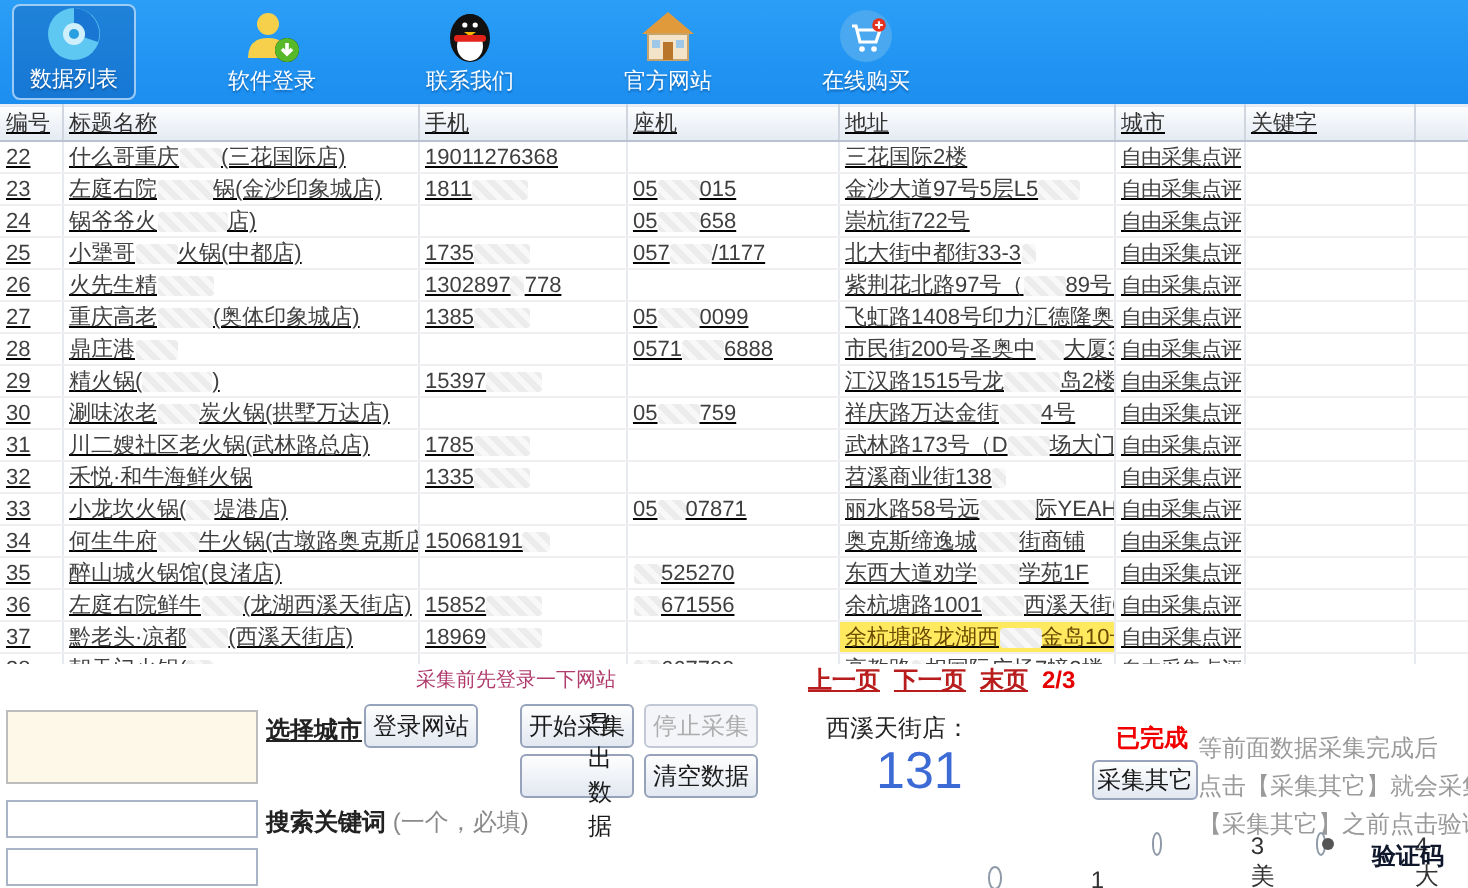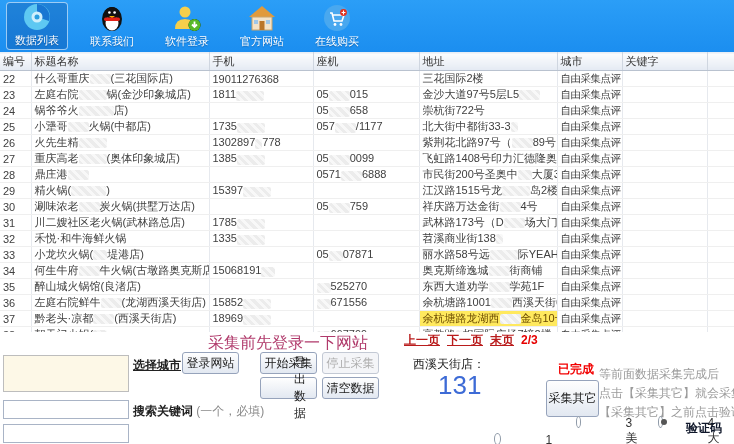--- a/index.html
+++ b/index.html
@@ -2,64 +2,64 @@
 <html><head>
 <meta charset="utf-8">
 <style>
   html,body{margin:0;padding:0;}
   body{width:734px;height:444px;position:relative;overflow:hidden;
        font-family:"Liberation Sans","DejaVu Sans",sans-serif;background:#fff;}
   .app{position:absolute;inset:0;}
 
   
   .toolbar{position:absolute;left:0;top:0;width:734px;height:52px;
-    background:linear-gradient(#2b9ef7,#1b8ef0);display:flex;align-items:center;padding-left:6px;box-sizing:border-box;}
+    background:linear-gradient(#2b9ef7,#1b8ef0);display:flex;align-items:center;padding-left:6px;box-sizing:border-box;gap:24px;}
   .tb-item{width:62px;height:48px;margin-right:13px;display:flex;flex-direction:column;align-items:center;
     justify-content:flex-end;border-radius:4px;cursor:pointer;padding-bottom:2px;box-sizing:border-box;}
   .tb-item.selected{background:rgba(8,62,140,.28);border:1px solid rgba(200,230,255,.75);}
   .tb-icon{width:30px;height:30px;display:block;margin-bottom:2px;}
   .tb-label{color:#fff;font-size:11px;line-height:13px;white-space:nowrap;text-shadow:0 1px 1px rgba(0,40,90,.4);}
 
   
-  .tablewrap{position:absolute;left:0;top:52px;width:734px;height:280px;overflow:hidden;background:#fff;}
+  .tablewrap{position:absolute;left:0;top:52px;width:734px;height:280px;overflow:hidden;background:#fff;text-decoration:underline;}
   table.grid{border-collapse:collapse;table-layout:fixed;width:734px;font-size:11px;color:#404040;}
   table.grid col:nth-child(1){width:31px;}  table.grid col:nth-child(2){width:178px;}
   table.grid col:nth-child(3){width:104px;} table.grid col:nth-child(4){width:106px;}
   table.grid col:nth-child(5){width:138px;} table.grid col:nth-child(6){width:65px;}
   table.grid col:nth-child(7){width:85px;}  table.grid col:nth-child(8){width:27px;}
   table.grid th{height:17px;background:linear-gradient(#fcfdfe,#e4eaf3);
     border-right:1px solid #cfd6e0;border-bottom:1px solid #b9c2cf;border-top:1px solid #e8eef6;
     font-weight:normal;text-align:left;padding:0 3px;color:#333;white-space:nowrap;overflow:hidden;}
   table.grid td{height:14.4px;border-right:1px solid #e6e9ee;border-bottom:1px solid #efefef;
     padding:0 3px;white-space:nowrap;overflow:hidden;}
   td.c-city{letter-spacing:-.5px;font-size:10.5px;}
   td.hl{background:#ffe95e;color:#6b4a00;}
   .mz{display:inline-block;height:10px;border-radius:2px;vertical-align:middle;
     background:repeating-linear-gradient(45deg,#ececec 0 3px,#f8f8f8 3px 6px);}
 
   
   .bottom{position:absolute;left:0;top:332px;width:734px;height:112px;background:#fff;font-size:12px;}
-  .notice{position:absolute;left:208px;top:1px;font-size:16px;color:#b03a6b;font-family:Liberation Serif, serif;}
+  .notice{position:absolute;left:208px;top:1px;font-size:10px;color:#b03a6b;font-family:Liberation Serif, serif;}
   .pager{position:absolute;left:404px;top:0;font-size:12px;color:#e60000;font-weight:bold;}
   .pager a{color:#b91c1c;text-decoration:underline;margin-right:7px;cursor:pointer;}
   .pager .pg{ text-decoration:none;}
   .btn{position:absolute;width:57px;height:22px;font-size:12px;color:#1a1a1a;
     background:linear-gradient(#fefefe,#e2e8f1);border:1px solid #96a3bb;border-radius:3px;
     display:flex;align-items:center;justify-content:center;cursor:pointer;box-sizing:border-box;}
   .btn.disabled{color:#aeaeae;border-color:#c3c9d4;background:#f4f5f8;cursor:default;}
   .citybox{position:absolute;left:3px;top:23px;width:126px;height:37px;background:#fdf8e7;
     border:1px solid #bdbdbd;box-sizing:border-box;}
   .lbl{position:absolute;font-size:12px;color:#222;font-weight:bold;white-space:nowrap;}
   .lbl .hint{font-weight:normal;color:#8a8a8a;}
   .inp{position:absolute;left:3px;width:126px;height:19px;border:1px solid #a9b4c6;background:#fff;
     box-sizing:border-box;font-size:12px;padding:0 3px;font-family:inherit;}
   .success-lbl{position:absolute;left:413px;top:24px;color:#222;}
   .count{position:absolute;left:438px;top:38px;font-size:26px;color:#3d6bd6;}
   .done{position:absolute;left:558px;top:29px;color:#f20000;font-weight:bold;}
-  .collect-other{left:546px;top:48px;width:53px;height:37px;position:absolute;}
+  .collect-other{left:546px;top:48px;width:53px;height:20px;position:absolute;}
   .help{position:absolute;left:599px;top:33px;width:135px;color:#9a9a9a;font-size:12px;
     line-height:19px;white-space:nowrap;overflow:hidden;}
   .radios{position:absolute;left:494px;top:84px;display:flex;align-items:center;font-size:12px;color:#333;}
   .radio{width:12px;height:12px;border:1px solid #8f9aa8;border-radius:50%;background:#fff;
     display:inline-block;margin-right:4px;position:relative;box-sizing:border-box;cursor:pointer;}
   .radio.checked::after{content:"";position:absolute;left:2px;top:2px;width:6px;height:6px;border-radius:50%;background:#555;}
   .radio-item{display:flex;align-items:flex-start;margin-right:14px;gap:40px;}
   .captcha{position:absolute;left:686px;top:88px;color:#0f172a;font-weight:bold;cursor:pointer;font-size:12px;}
 </style>
 </head>
@@ -72,39 +72,39 @@
         <span class="tb-icon"><svg viewBox="0 0 30 30">
             <circle cx="15" cy="15" r="13" fill="#5ec8f2"></circle>
             <path d="M15 2 A13 13 0 0 1 27 19 L15 15 Z" fill="#1976d2"></path>
             <circle cx="15" cy="15" r="5.5" fill="#cfeffc"></circle>
             <circle cx="15" cy="15" r="2.5" fill="#2a9fe0"></circle>
           </svg></span>
         <span class="tb-label">数据列表</span>
       </div>
       <div class="tb-item">
         <span class="tb-icon"><svg viewBox="0 0 30 30">
+            <circle cx="13" cy="9" r="5.5" fill="#f6cf4b"></circle>
+            <path d="M3 26 q0 -10 10 -10 q10 0 10 10 Z" fill="#f6cf4b"></path>
+            <circle cx="22.5" cy="22" r="6" fill="#57b album829"></circle>
+            <circle cx="22.5" cy="22" r="6" fill="#57b829"></circle>
+            <path d="M22.5 18.5 v5 M20 21.5 l2.5 2.5 2.5 -2.5" stroke="#fff" stroke-width="1.8" fill="none"></path>
+          </svg></span>
+        <span class="tb-label">软件登录</span>
+      </div>
+      <div class="tb-item">
+        <span class="tb-icon"><svg viewBox="0 0 30 30">
             <ellipse cx="15" cy="16" rx="10" ry="12" fill="#111"></ellipse>
             <ellipse cx="15" cy="20" rx="6.5" ry="7.5" fill="#fff"></ellipse>
             <ellipse cx="15" cy="10" rx="7" ry="6" fill="#111"></ellipse>
             <circle cx="12.4" cy="9.5" r="1.3" fill="#fff"></circle>
             <circle cx="17.6" cy="9.5" r="1.3" fill="#fff"></circle>
             <path d="M12 13 h6 l-3 2.2 Z" fill="#f7b500"></path>
             <rect x="7" y="14.5" width="16" height="3.4" rx="1.7" fill="#e32219"></rect>
           </svg></span>
         <span class="tb-label">联系我们</span>
-      </div>
-      <div class="tb-item">
-        <span class="tb-icon"><svg viewBox="0 0 30 30">
-            <circle cx="13" cy="9" r="5.5" fill="#f6cf4b"></circle>
-            <path d="M3 26 q0 -10 10 -10 q10 0 10 10 Z" fill="#f6cf4b"></path>
-            <circle cx="22.5" cy="22" r="6" fill="#57b album829"></circle>
-            <circle cx="22.5" cy="22" r="6" fill="#57b829"></circle>
-            <path d="M22.5 18.5 v5 M20 21.5 l2.5 2.5 2.5 -2.5" stroke="#fff" stroke-width="1.8" fill="none"></path>
-          </svg></span>
-        <span class="tb-label">软件登录</span>
       </div>
       <div class="tb-item">
         <span class="tb-icon"><svg viewBox="0 0 30 30">
             <path d="M2 14 L15 3 L28 14 Z" fill="#e09a3c"></path>
             <rect x="5" y="14" width="20" height="13" fill="#f3e3c9" stroke="#c9a46a"></rect>
             <rect x="12.5" y="18" width="5" height="9" fill="#b9762a"></rect>
             <rect x="7" y="17" width="4" height="4" fill="#9fc7e8"></rect>
             <rect x="19" y="17" width="4" height="4" fill="#9fc7e8"></rect>
           </svg></span>
         <span class="tb-label">官方网站</span>

